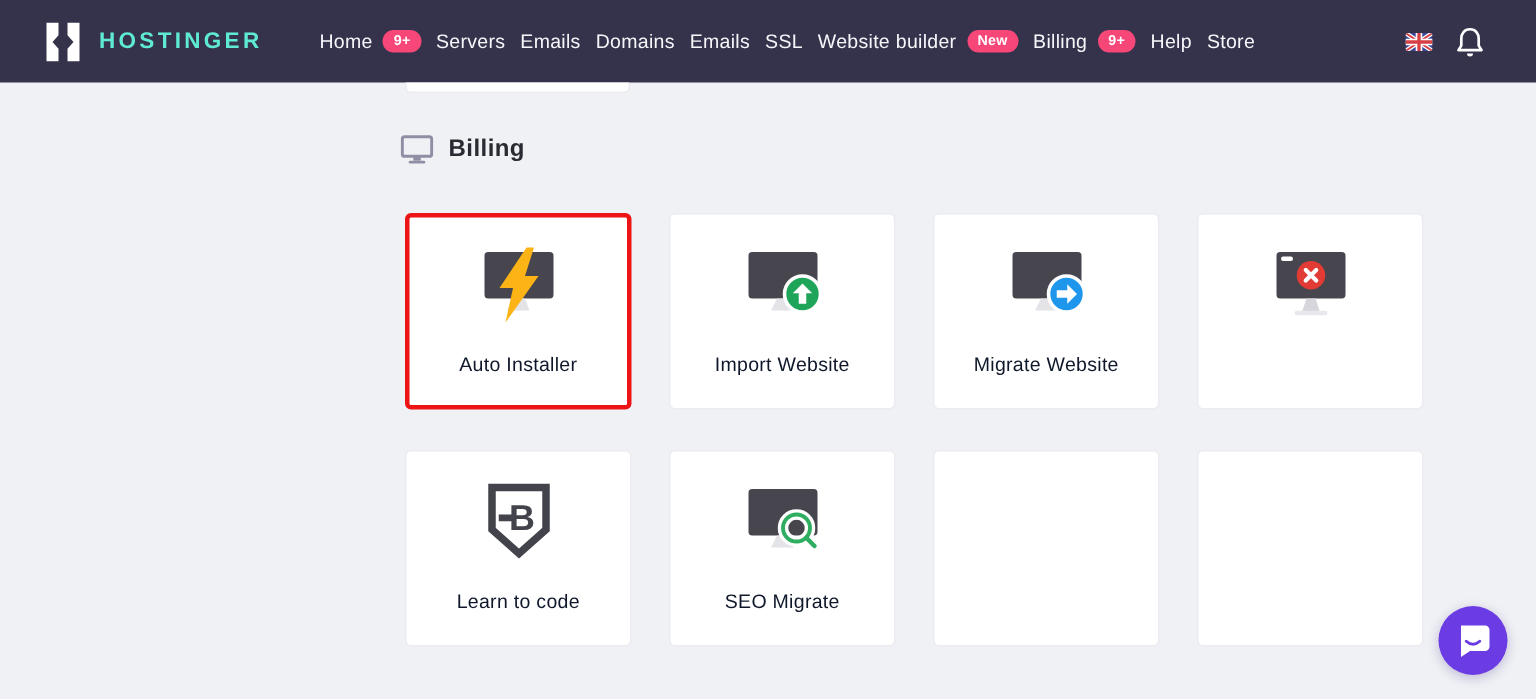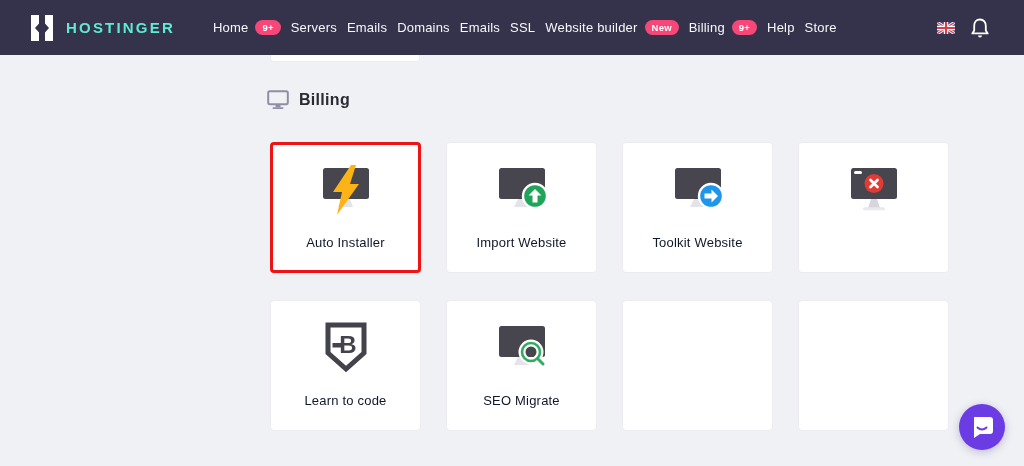--- a/index.html
+++ b/index.html
@@ -172,21 +172,21 @@
 
   <div class="card">
     <div class="icon-wrap">
       <svg width="56" height="52" viewBox="0 0 56 52">
         <rect x="5" y="4" width="46" height="31" rx="2.5" fill="#47464E"></rect>
         <polygon points="24,35 32,35 35,43 20,43" fill="#E4E4E8"></polygon>
         <circle cx="41" cy="32" r="12" fill="#1E96EB" stroke="#fff" stroke-width="2.4"></circle>
         <path d="M34.5,29.5 L41.5,29.5 L41.5,25.5 L48,32 L41.5,38.5 L41.5,34.5 L34.5,34.5 Z" fill="#fff"></path>
       </svg>
     </div>
-    <span class="card-label">Toolkit Website</span>
+    <span class="card-label">Migrate Website</span>
   </div>
 
   <div class="card">
     <div class="icon-wrap">
       <svg width="56" height="52" viewBox="0 0 56 52">
         <rect x="5" y="4" width="46" height="31" rx="2.5" fill="#47464E"></rect>
         <rect x="8" y="7" width="8" height="3" rx="1.5" fill="#fff"></rect>
         <circle cx="28" cy="19.5" r="9.5" fill="#E23B35"></circle>
         <path d="M24.5,16 L31.5,23 M31.5,16 L24.5,23" stroke="#fff" stroke-width="2.8" stroke-linecap="round"></path>
         <polygon points="25,35 31,35 34,44 22,44" fill="#D6D6DC"></polygon>

